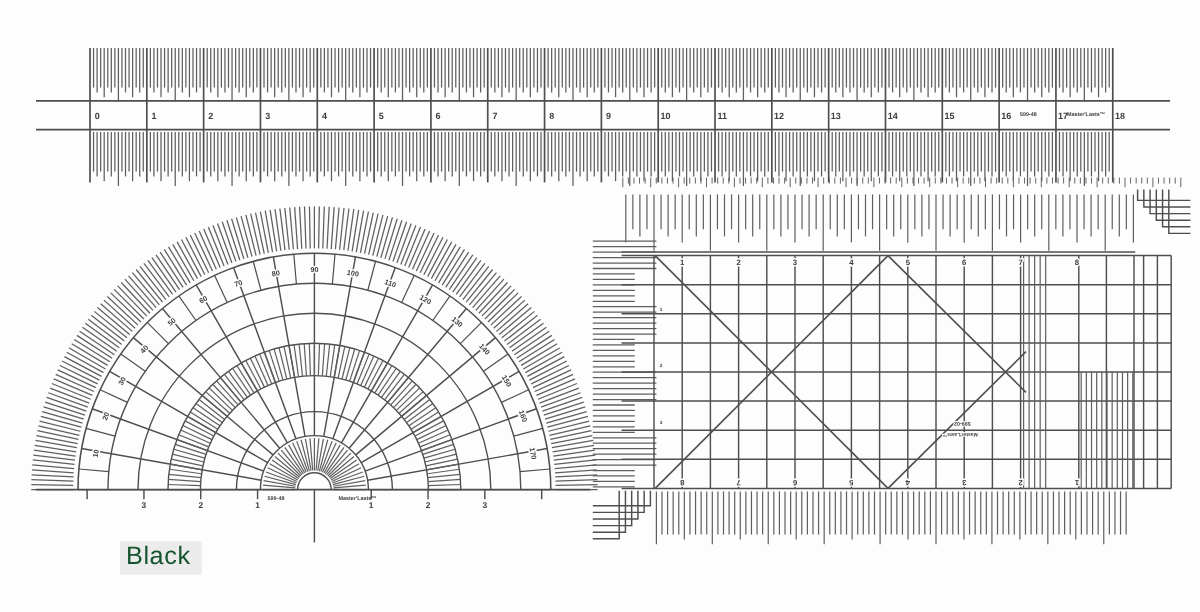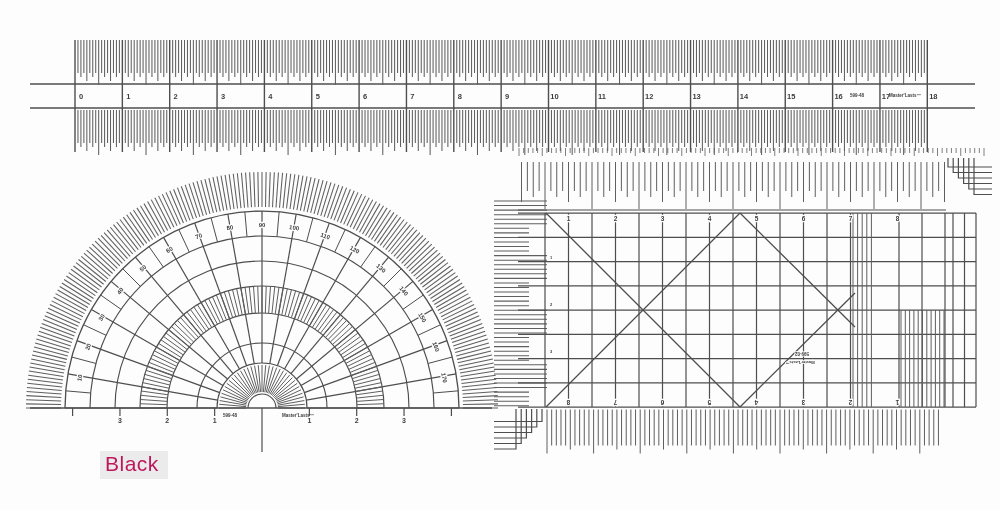--- a/index.html
+++ b/index.html
@@ -10,21 +10,21 @@
     overflow:hidden;
     font-family:"Liberation Sans", sans-serif;
   }
   #art{position:absolute;left:0;top:0;width:1000px;height:510px;}
   #art svg{display:block;}
   .caption{
     position:absolute;
     left:100px;top:451px;
     font-size:21px;
     letter-spacing:.5px;
-    color:#be185d;
+    color:#14532d;
     background:#ebebeb;
     padding:1px 9px 3px 5px;
   }
 </style>
 </head>
 <body>
 
 <div class="stage">
   <div id="art">
       <svg width="1000" height="510" viewBox="0 0 1000 510">

